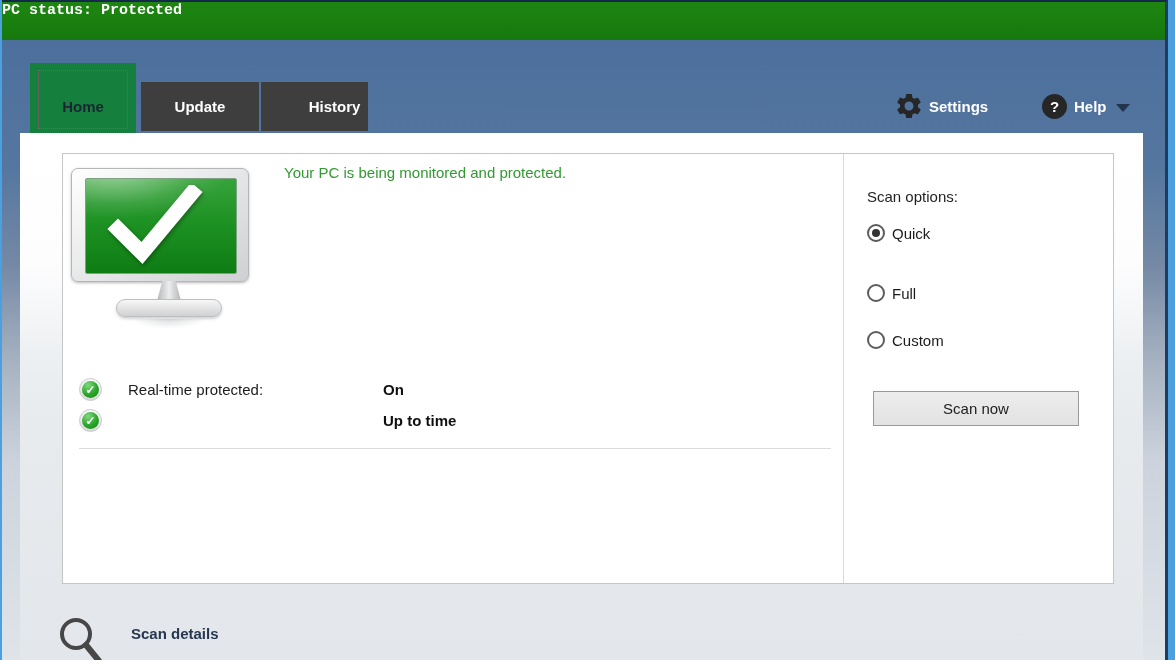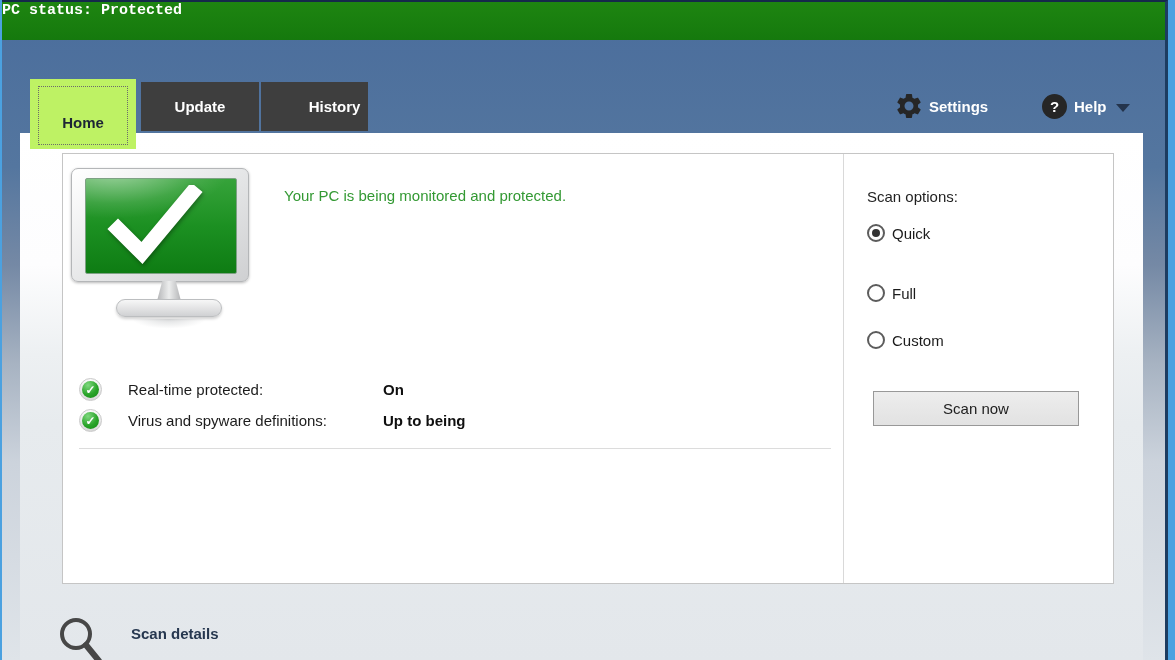--- a/index.html
+++ b/index.html
@@ -22,21 +22,21 @@
   
   .tab {
     position:absolute; top:82px; height:49px; background:#3e3e3e;
     color:#ffffff; font-weight:bold; font-size:15px;
     display:flex; align-items:center; justify-content:center; cursor:default;
   }
   .tab0 { left:30px;  width:106px; }
   .tab1 { left:141px; width:118px; }
   .tab2 { left:261px; width:107px;padding-left:40px; }
   .tab.active {
-    top:79px; height:70px; background:#bef264; color:#1d2535;
+    top:63px; height:70px; background:#15803d; color:#1d2535;
     padding-top:16px; z-index:3;
   }
   .focus-outline { position:absolute; left:8px; right:8px; top:7px; bottom:4px; border:1px dotted #6b6b6b; }
 
   
   .settings-btn, .help-btn { position:absolute; top:90px; height:32px; display:flex; align-items:center; color:#fff; font-weight:bold; font-size:15px; }
   .settings-btn { left:894px; }
   .help-btn { left:1042px; }
   .gear-svg { width:30px; height:30px; margin-right:5px; }
   .help-circle {
@@ -83,21 +83,21 @@
   .monitor-base {
     position:absolute; left:45px; top:131px; width:106px; height:18px;
     background:linear-gradient(180deg,#f7f7f7,#d0d1d3); border:1px solid #bcbec0;
     border-radius:9px; box-shadow:0 2px 3px rgba(0,0,0,.18);
   }
   .monitor-reflection {
     position:absolute; left:52px; top:151px; width:92px; height:12px;
     background:radial-gradient(50% 100% at 50% 0,rgba(120,125,130,.25),rgba(120,125,130,0) 80%);
   }
 
-  .status-message { position:absolute; left:221px; top:33px; width:540px; font-size:15px; color:#339933; }
+  .status-message { position:absolute; left:221px; top:10px; width:540px; font-size:15px; color:#339933; }
 
   
   .status-check {
     position:absolute; left:16px; width:23px; height:23px; border-radius:50%;
     background:linear-gradient(180deg,#fafafa,#d9d9d9); border:1px solid #c9c9c9;
   }
   .status-check-inner {
     position:absolute; inset:2px; border-radius:50%;
     background:radial-gradient(circle at 35% 25%, #7fd87f, #2aa42a 55%, #128a12 100%);
     color:#ffffff; font-size:12px; font-weight:bold;
@@ -190,22 +190,21 @@
 
     <div class="status-check row1-icon">
       <div class="status-check-inner">✓</div>
     </div>
     <span class="status-label row1-text">Real-time protected:</span>
     <span class="status-value row1-text">On</span>
 
     <div class="status-check row2-icon">
       <div class="status-check-inner">✓</div>
     </div>
-    <span class="status-label row2-text">Virus and spyware definitions:</span>
-    <span class="status-value row2-text">Up to being</span>
+    <span class="status-value row2-text">Up to time</span>
 
     <div class="h-separator"></div>
 
     <span class="scan-options-label">Scan options:</span>
 
     <div class="radio-option opt0 selected">
       <span class="radio-circle"></span>
       <span class="radio-label">Quick</span>
     </div>
     <div class="radio-option opt1">

